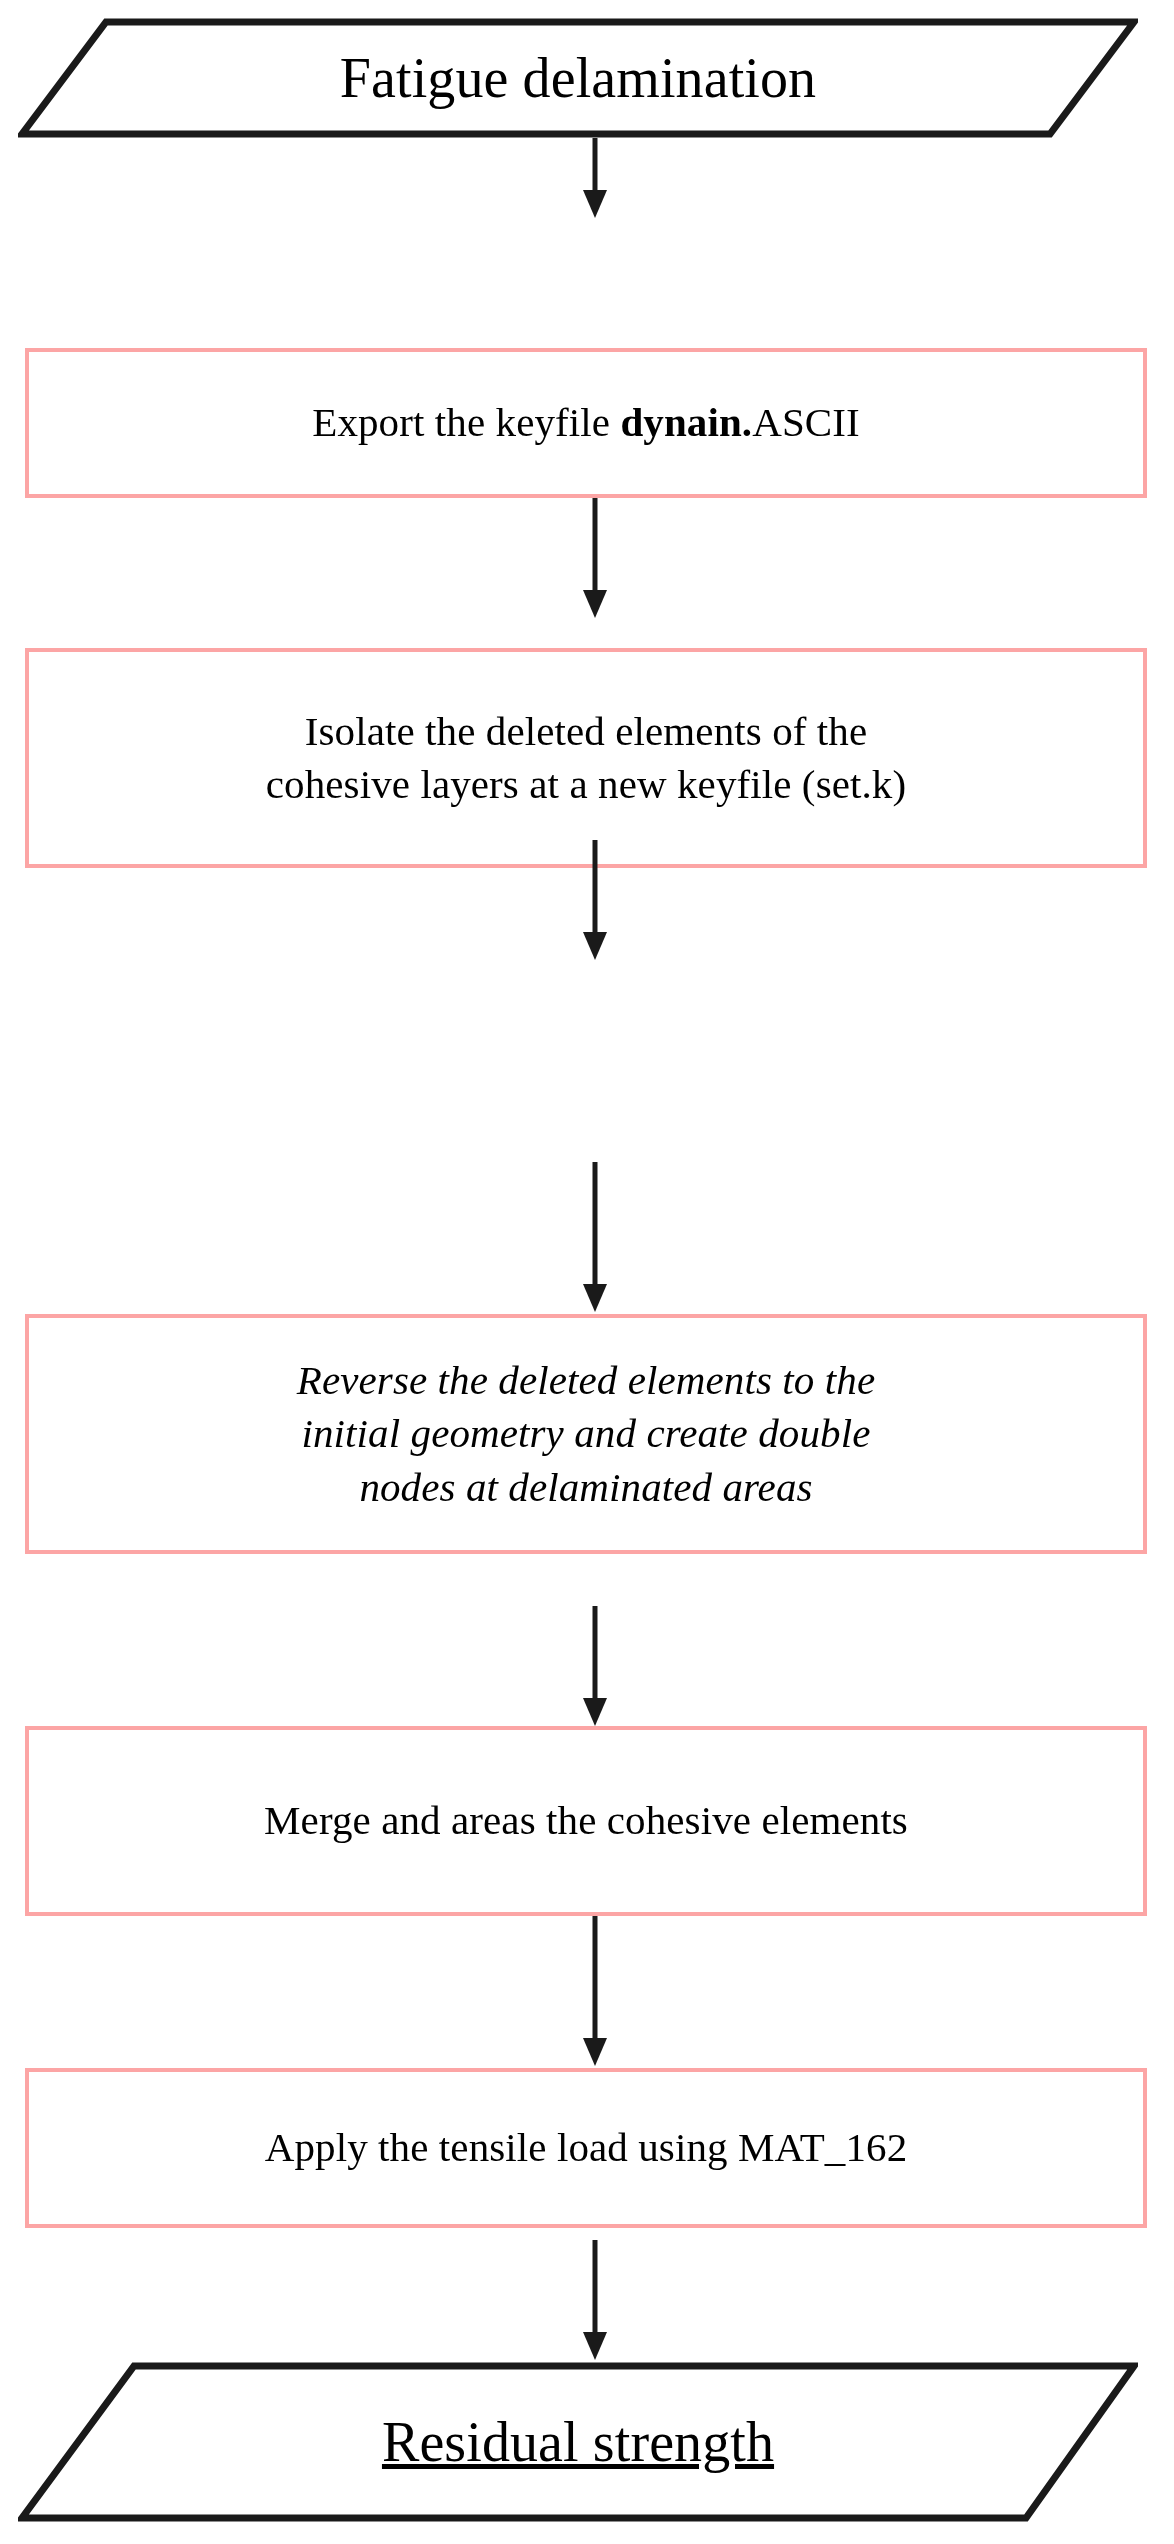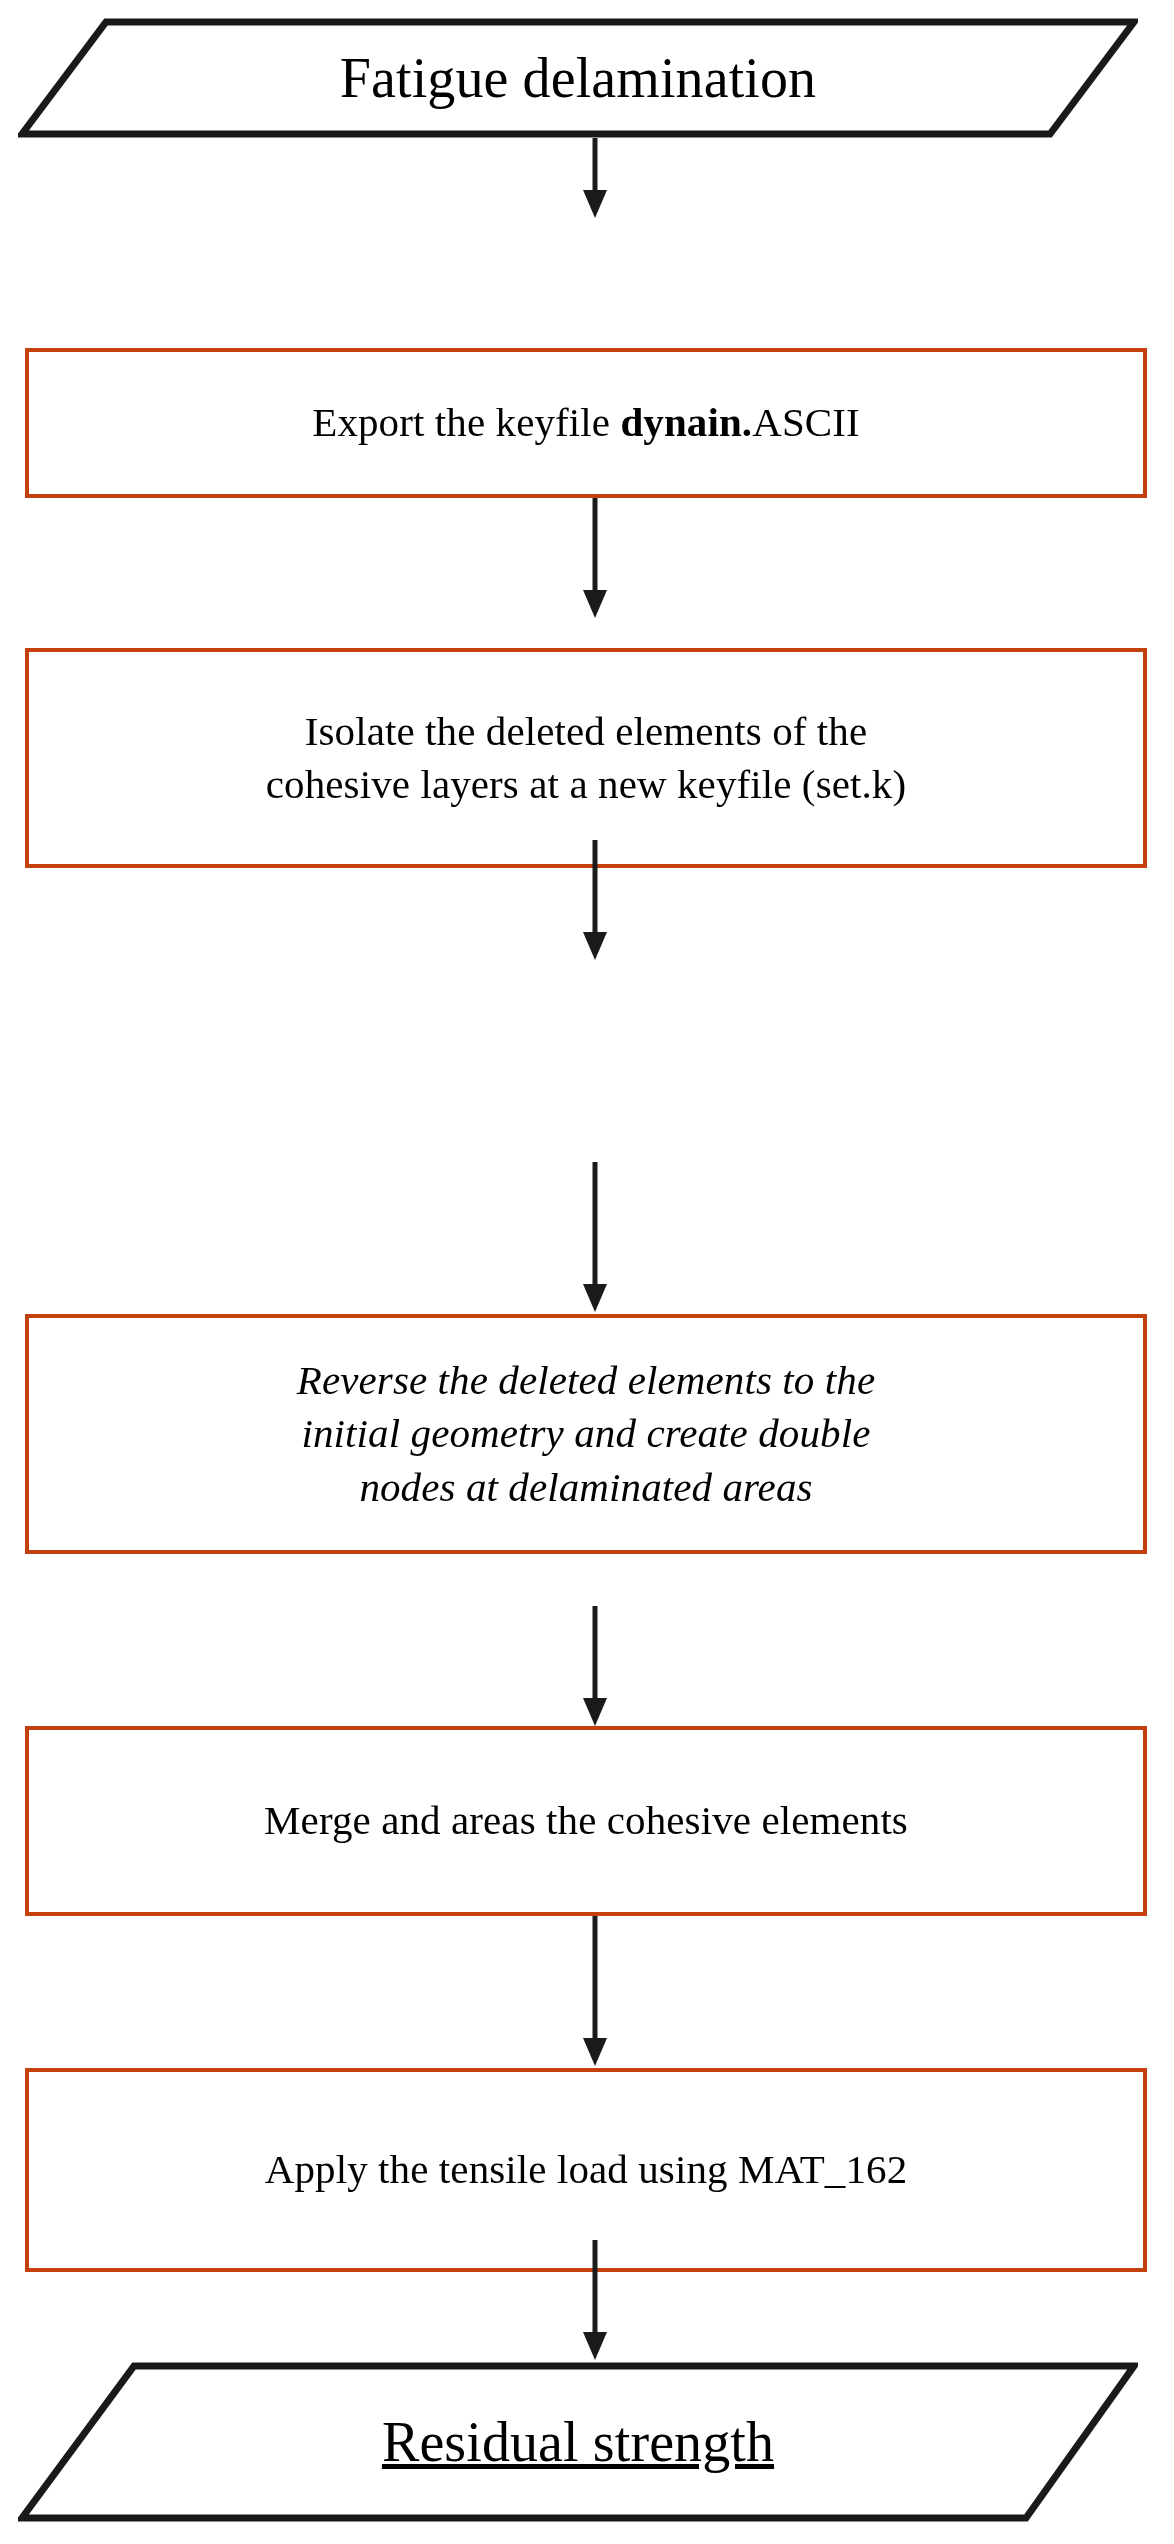--- a/index.html
+++ b/index.html
@@ -25,21 +25,21 @@
     position: absolute;
     box-sizing: border-box;
     display: flex;
     align-items: center;
     justify-content: center;
     text-align: center;
     background: #ffffff;
   }
 
   .process {
-    border: 4px solid #c2410c;
+    border: 4px solid #fca5a5;
   }
 
   .node-label {
     display: block;
     width: 100%;
     padding: 0 18px;
     box-sizing: border-box;
     line-height: 1.30;
     font-size: 41px;
     letter-spacing: 0.1px;
@@ -148,21 +148,21 @@
     <span class="node-label">Merge and areas the cohesive elements</span>
   </div>
 
   <div class="connector" style="left:565px; top:1916px; width:60px; height:152px;">
     <svg viewBox="0 0 60 152" preserveAspectRatio="none">
       <line x1="30" y1="0" x2="30" y2="132" stroke="#1a1a1a" stroke-width="5"></line>
       <polygon points="30,150 18,122 42,122" fill="#1a1a1a"></polygon>
     </svg>
   </div>
 
-  <div class="node process" style="left:25px; top:2068px; width:1122px; height:204px;">
+  <div class="node process" style="left:25px; top:2068px; width:1122px; height:160px;">
     <span class="node-label">Apply the tensile load using MAT_162</span>
   </div>
 
   <div class="connector" style="left:565px; top:2240px; width:60px; height:122px;">
     <svg viewBox="0 0 60 122" preserveAspectRatio="none">
       <line x1="30" y1="0" x2="30" y2="102" stroke="#1a1a1a" stroke-width="5"></line>
       <polygon points="30,120 18,92 42,92" fill="#1a1a1a"></polygon>
     </svg>
   </div>
 

